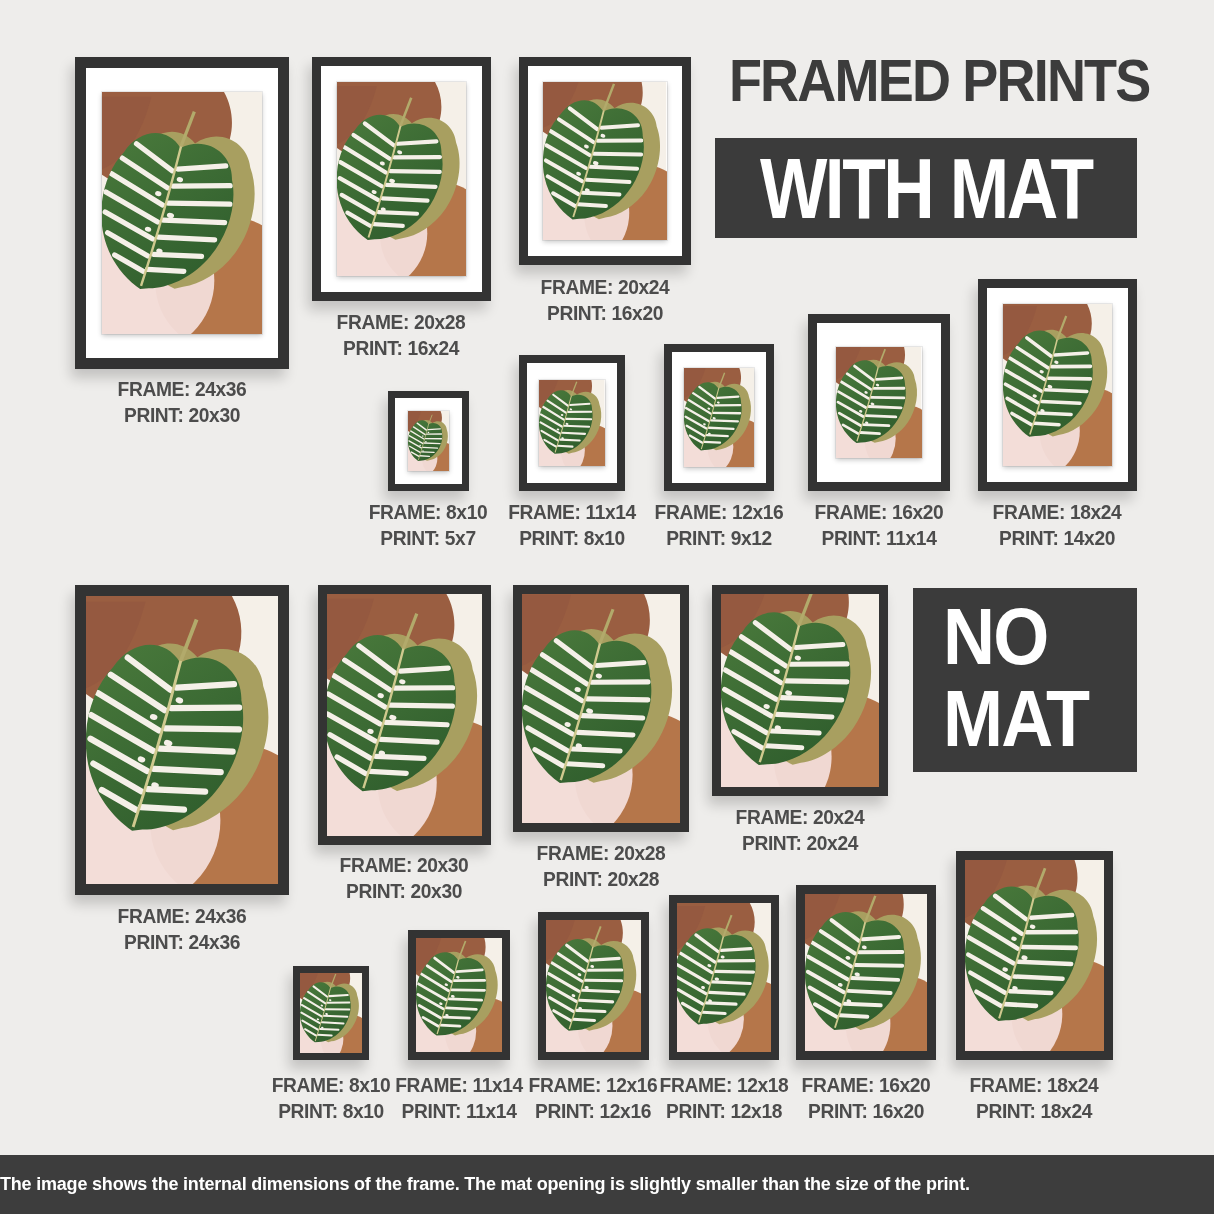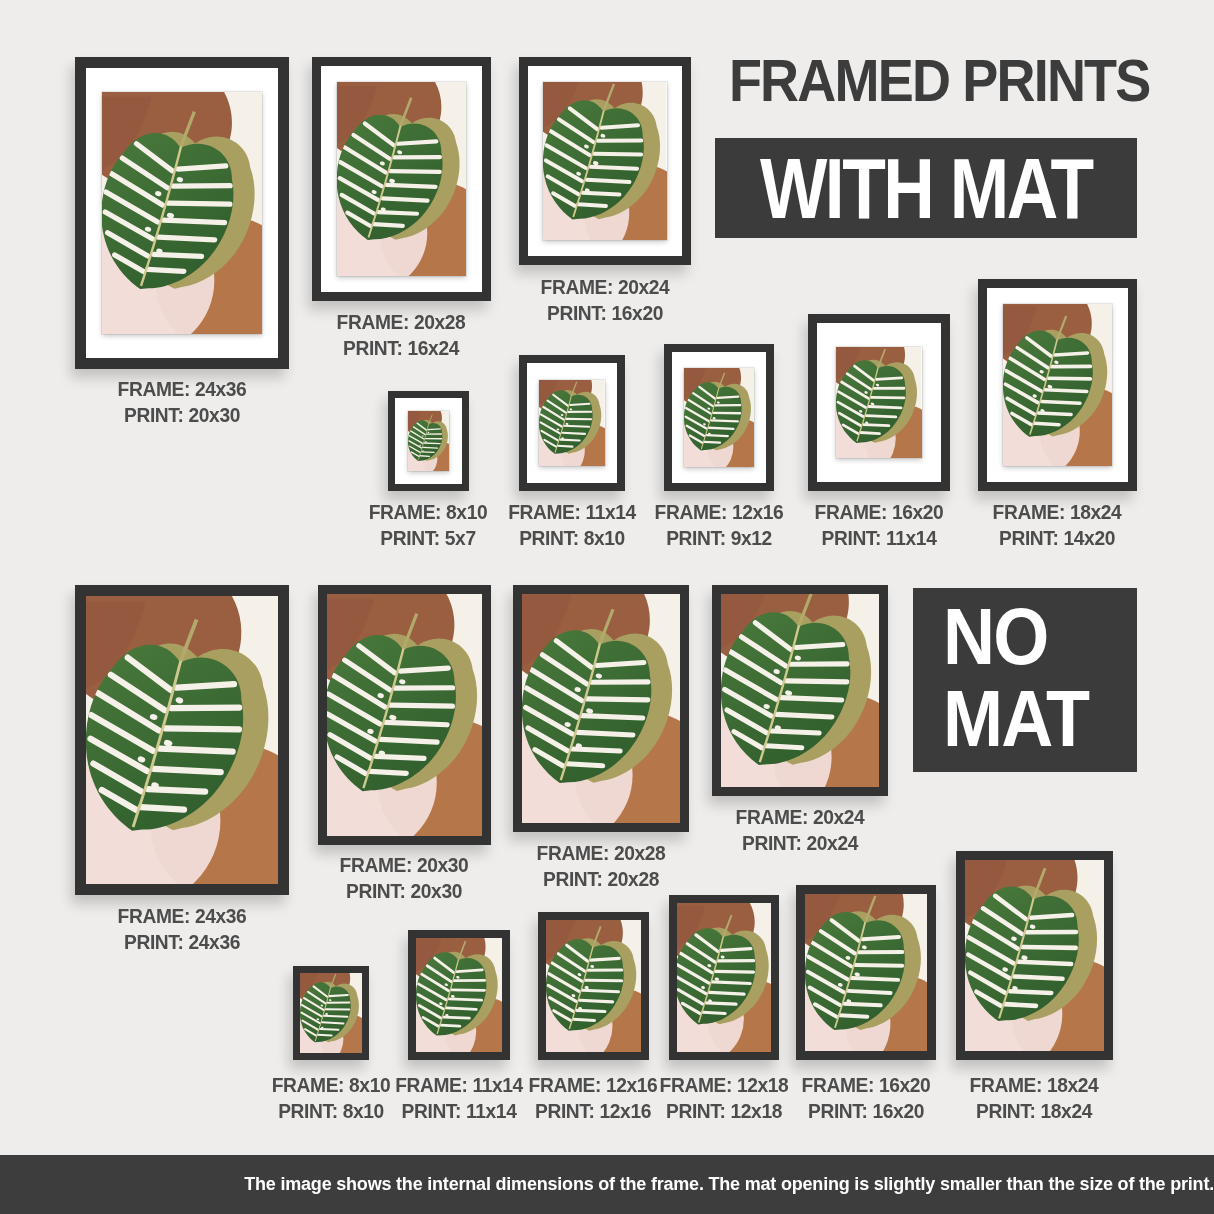--- a/index.html
+++ b/index.html
@@ -48,21 +48,21 @@
   
   .label{
     position:absolute; text-align:center; color:#4c4c4c; font-weight:bold;
     font-size:20px; line-height:26px; letter-spacing:-0.4px;
     transform:scaleX(.96); transform-origin:center; white-space:nowrap;
   }
 
   
   .footer{
     position:absolute; left:0; top:1155px; width:1214px; height:59px;
-    background:#3d3d3d; display:flex; align-items:center; justify-content:flex-end;
+    background:#3d3d3d; display:flex; align-items:center; justify-content:flex-start;
   }
   .footer .note{
     color:#fff; font-weight:bold; font-size:18px; letter-spacing:-0.2px; white-space:nowrap;
   }
 </style>
 </head>
 <body>
 
 <svg width="0" height="0" style="position:absolute" aria-hidden="true">
   <defs>

